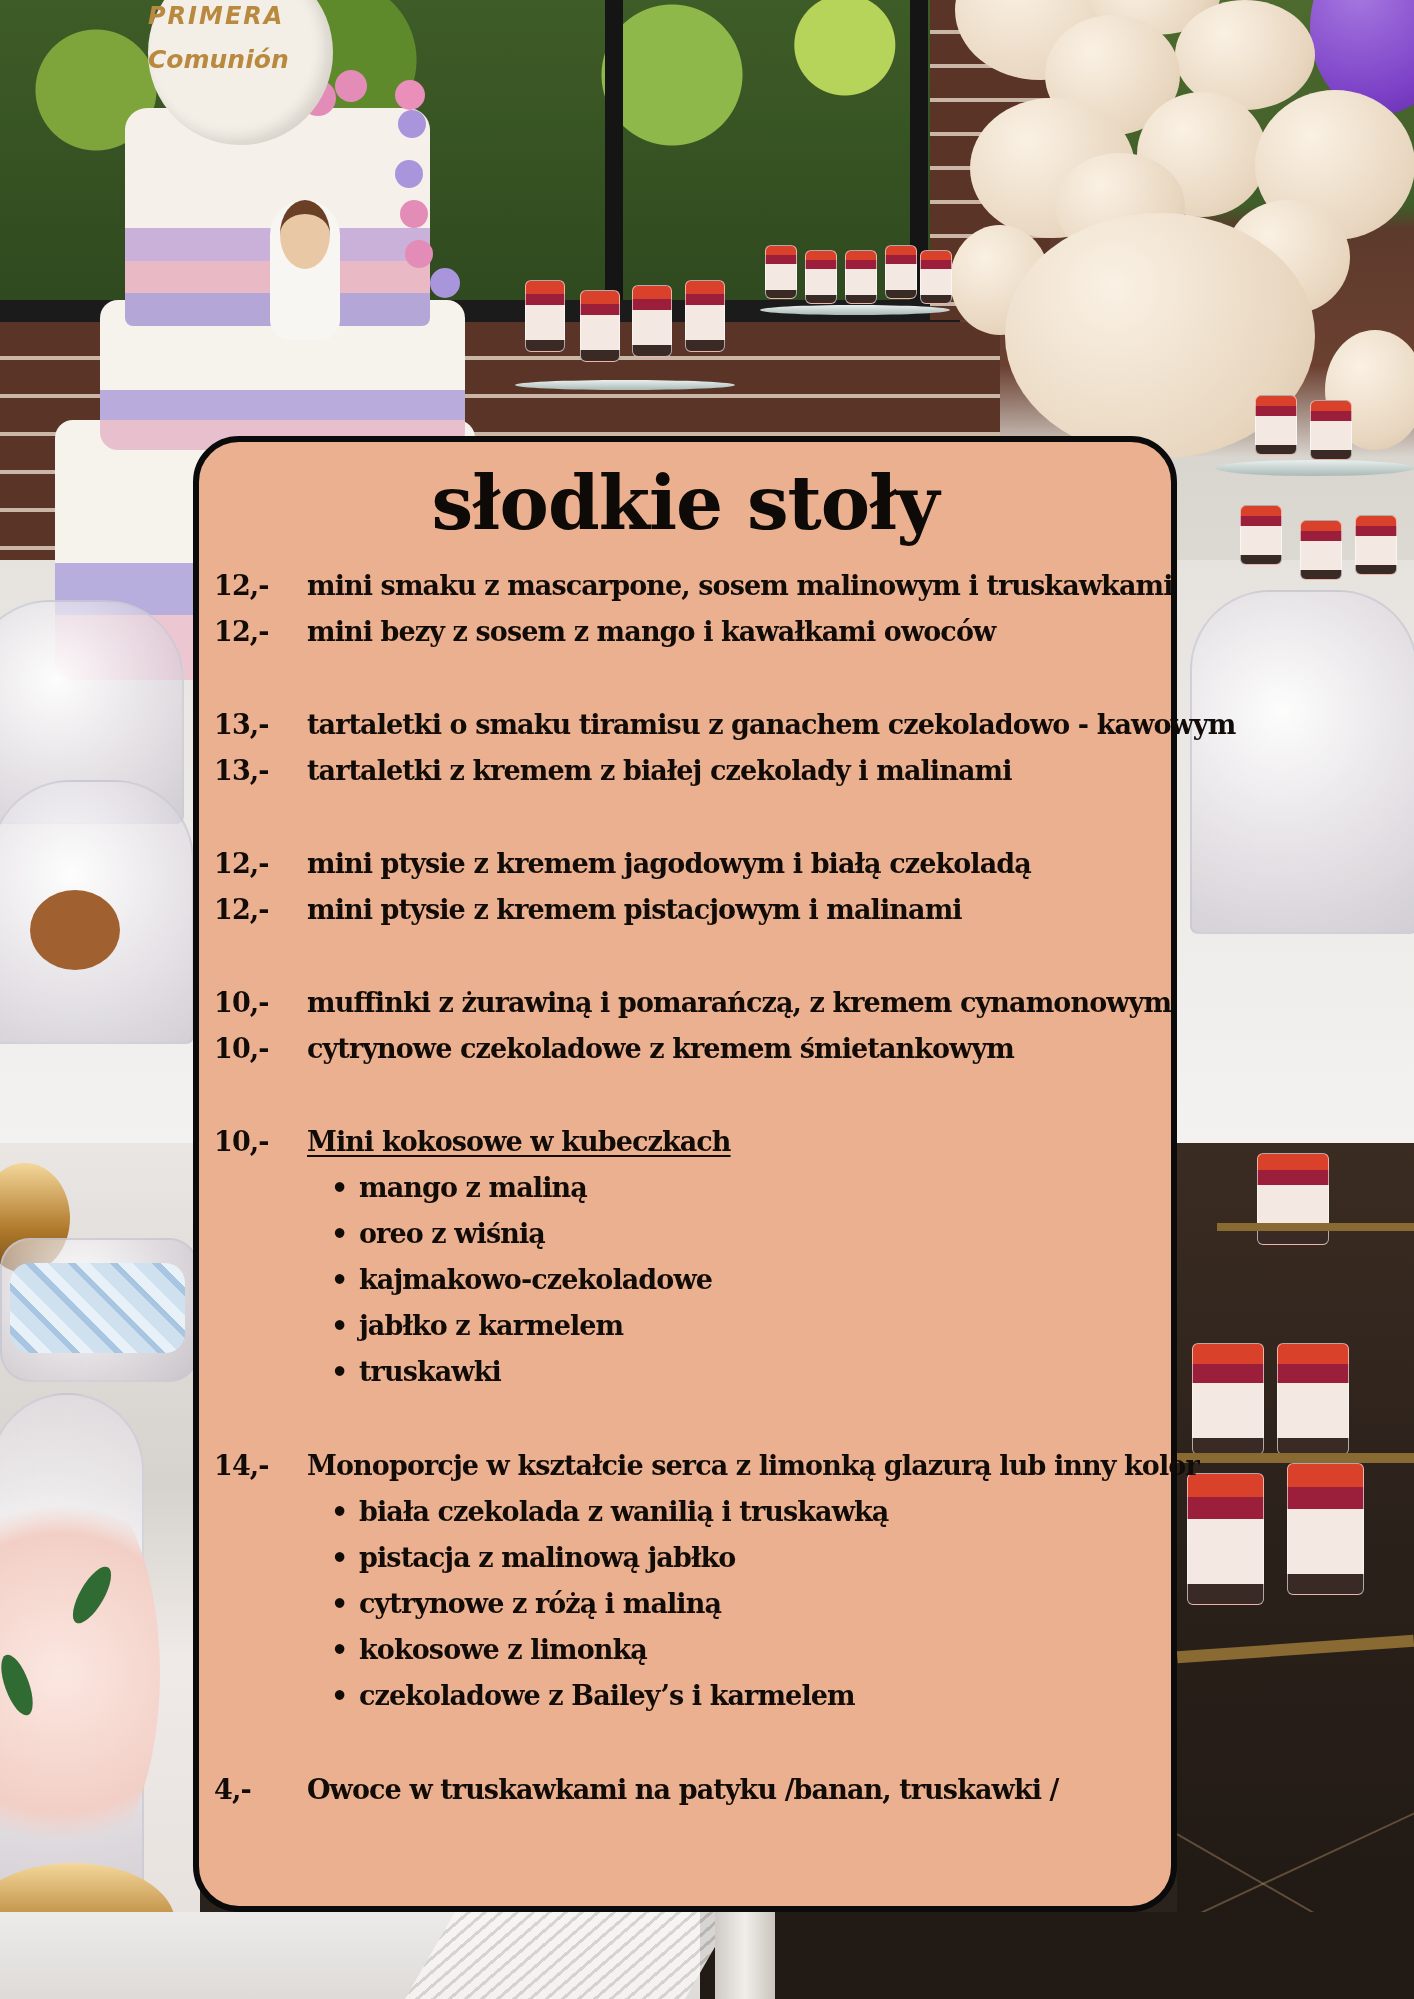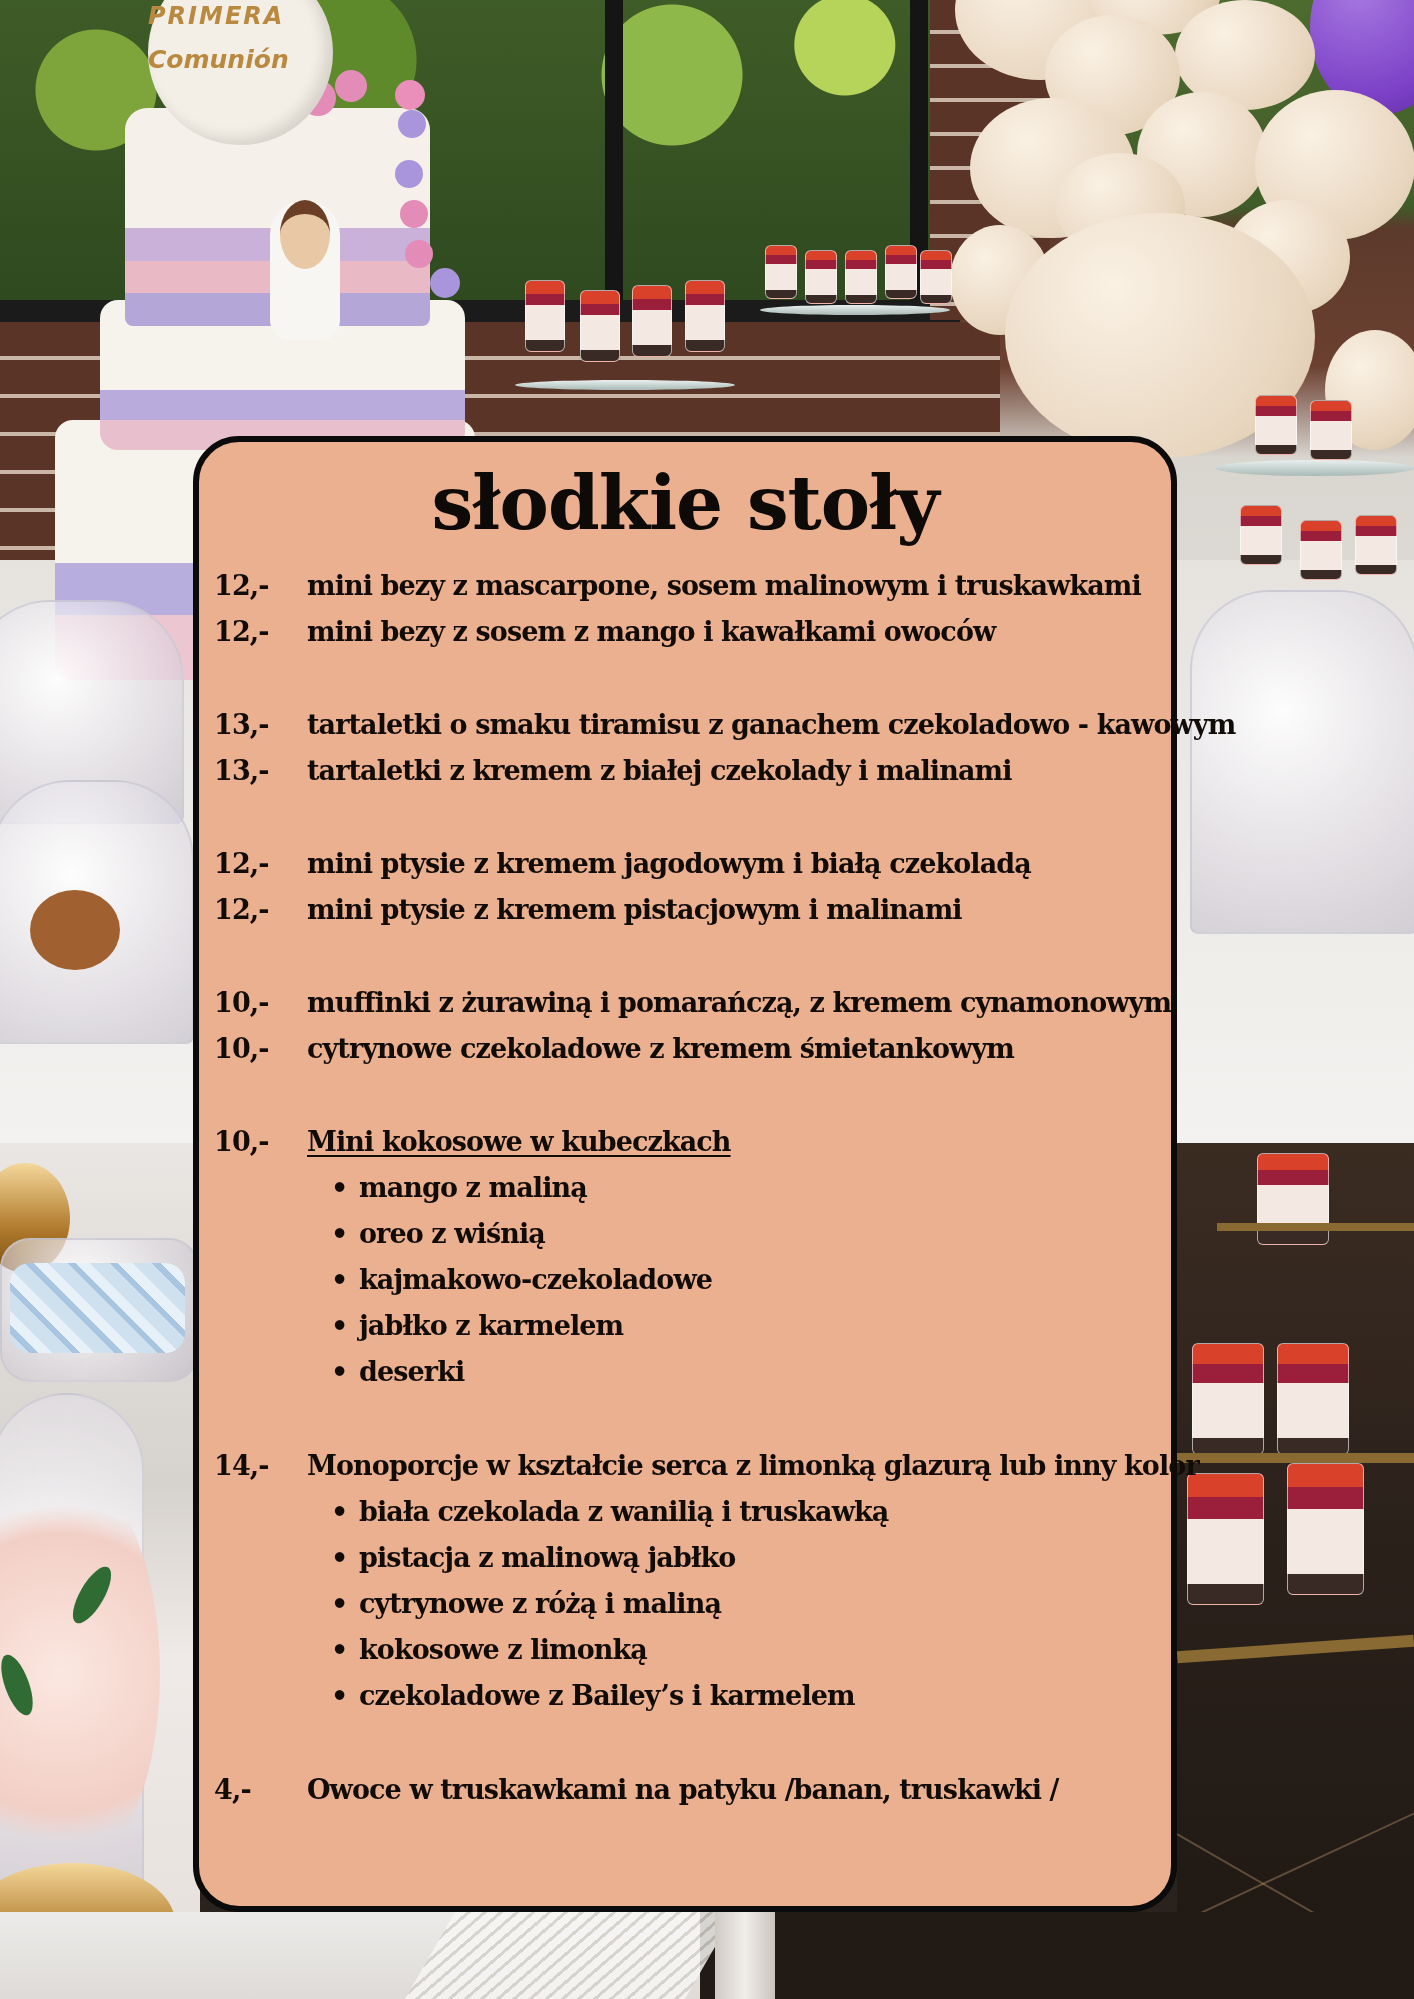--- a/index.html
+++ b/index.html
@@ -167,21 +167,21 @@
   <div class="bottom-right-floor"></div>
   <div class="table-rope"></div>
   <div class="pillar"></div>
 </div>
 
 <div class="card">
   <div class="title">słodkie stoły</div>
 
   <div class="row" style="top:124px;">
     <span class="price">12,-</span>
-    <span class="desc">mini bezy z mascarpone, sosem malinowym i truskawkami</span>
+    <span class="desc">mini smaku z mascarpone, sosem malinowym i truskawkami</span>
   </div>
   <div class="row" style="top:170px;">
     <span class="price">12,-</span>
     <span class="desc">mini bezy z sosem z mango i kawałkami owoców</span>
   </div>
 
   <div class="row" style="top:263px;">
     <span class="price">13,-</span>
     <span class="desc">tartaletki o smaku tiramisu z ganachem czekoladowo - kawowym</span>
   </div>
@@ -223,21 +223,21 @@
   <div class="row bullet-row" style="top:818px;">
     <span class="dot">•</span>
     <span class="desc">kajmakowo-czekoladowe</span>
   </div>
   <div class="row bullet-row" style="top:864px;">
     <span class="dot">•</span>
     <span class="desc">jabłko z karmelem</span>
   </div>
   <div class="row bullet-row" style="top:910px;">
     <span class="dot">•</span>
-    <span class="desc">deserki</span>
+    <span class="desc">truskawki</span>
   </div>
 
   <div class="row" style="top:1004px;">
     <span class="price">14,-</span>
     <span class="desc">Monoporcje w kształcie serca z limonką glazurą lub inny kolor</span>
   </div>
   <div class="row bullet-row" style="top:1050px;">
     <span class="dot">•</span>
     <span class="desc">biała czekolada z wanilią i truskawką</span>
   </div>

